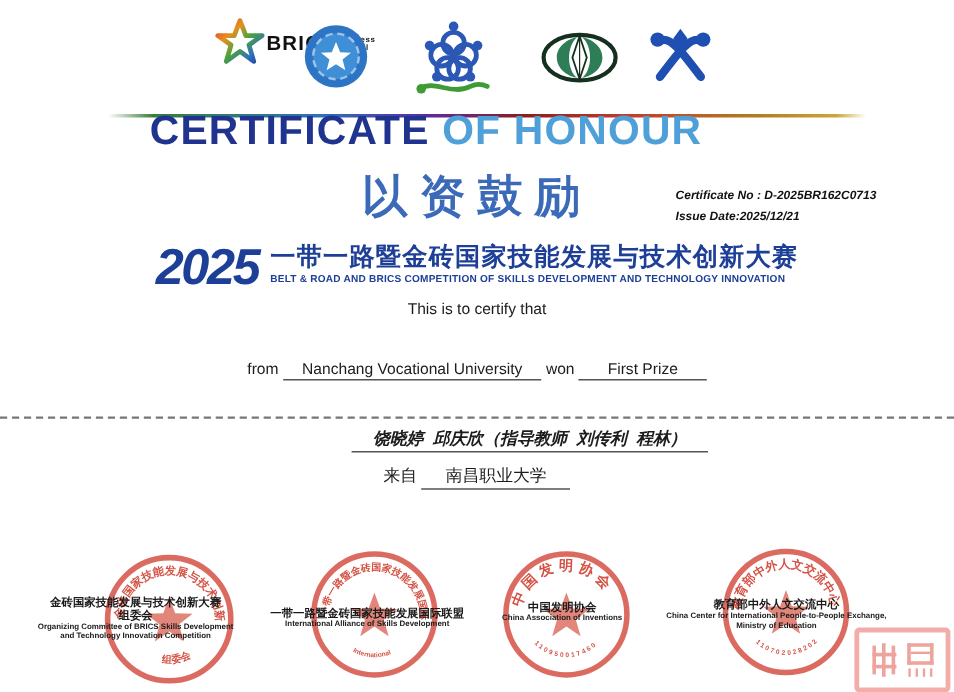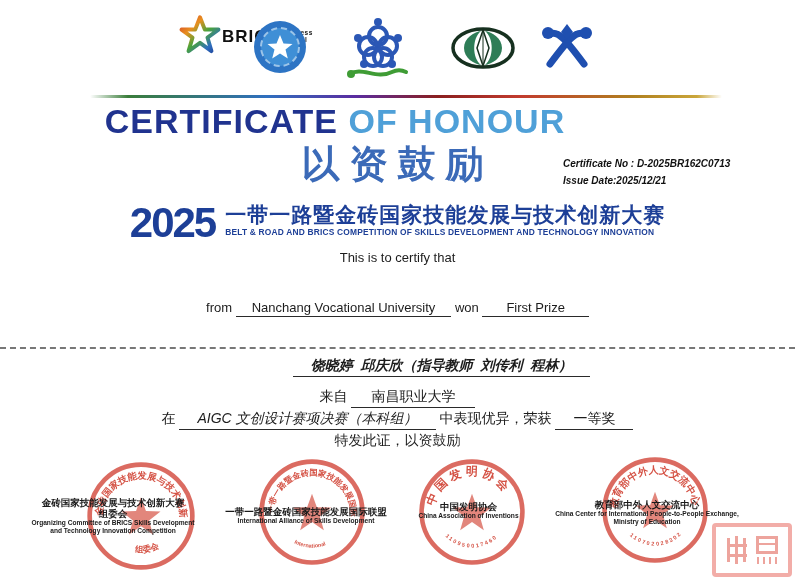--- a/index.html
+++ b/index.html
@@ -20,21 +20,21 @@
     background:linear-gradient(90deg,rgba(255,255,255,0),#3a7d3a 6%,#2f6fbf 28%,#5a2ca0 42%,#8a1f1f 55%,#c23b2e 68%,#b0801f 86%,#caa63a 96%,rgba(255,255,255,0));
   }
   
   .cert-title{font-size:34px;font-weight:800;letter-spacing:1px;white-space:nowrap;}
   .cert-title .dark{color:#20338f;}
   .cert-title .light{color:#4fa0d8;}
   .cert-cn{font-size:38px;font-weight:700;color:#3b6ab8;letter-spacing:10px;}
   .meta{font-size:10px;font-weight:700;color:#111;line-height:17px;white-space:nowrap;}
   
   .comp{display:flex;align-items:flex-start;justify-content:center;gap:10px;color:#1d3f97;}
-  .comp-year{font-size:42px;font-weight:800;line-height:40px;letter-spacing:-2px;}
+  .comp-year{font-size:42px;font-weight:800;font-style:italic;line-height:40px;letter-spacing:-2px;}
   .comp-cn{font-size:21px;font-weight:800;letter-spacing:1px;line-height:24px;white-space:nowrap;}
   .comp-en{font-size:8.4px;font-weight:700;letter-spacing:.2px;white-space:nowrap;}
   
   .body-line{width:100%;text-align:center;font-size:13px;color:#1c1c1c;white-space:nowrap;}
   .u{display:inline-block;border-bottom:1.5px solid #2a2a2a;padding:0 14px 1px 14px;}
   .names-en{font-size:14px;font-weight:700;font-style:italic;white-space:pre;}
   .names-cn{font-size:14px;font-weight:700;font-style:italic;white-space:pre;}
   .cjk{font-size:14px;}
   .ital{font-style:italic;}
   .dashed{border-top:2px dashed #777;width:100%;height:0;}
@@ -131,21 +131,21 @@
         </g>
         <path d="M27 4 L33 12 L27 20 L21 12 Z" fill="#1f4fb0"></path>
         <circle cx="8" cy="13" r="6" fill="#1f4fb0"></circle>
         <circle cx="46" cy="13" r="6" fill="#1f4fb0"></circle>
       </svg>
     </span>
   </div>
 
   <div class="abs rule" style="left:90px;top:95px;width:632px;"></div>
 
-  <div class="abs ctr cert-title" style="left:0;top:102px;width:670px;">
+  <div class="abs ctr cert-title" style="left:0;top:90px;width:670px;padding-left:20px;">
     <span class="dark">CERTIFICATE</span><span class="light"> OF HONOUR</span>
   </div>
   <div class="abs ctr cert-cn" style="left:0;top:139px;width:795px;">以资鼓励</div>
 
   <div class="abs meta" style="left:563px;top:155px;font-style:italic;">
     <div>Certificate No : D-2025BR162C0713</div>
     <div>Issue Date:2025/12/21</div>
   </div>
 
   <div class="abs comp" style="left:0;top:203px;width:795px;">
@@ -171,28 +171,21 @@
 
   <div class="abs body-line" style="top:357px;padding-left:44px;">
     <span class="u names-cn" style="padding:0 18px 1px 18px;">饶晓婷  邱庆欣（指导教师  刘传利  程林）</span>
   </div>
 
   <div class="abs body-line cjk" style="top:388px;">
     <span>来自</span>
     <span class="u" style="padding:0 20px 1px 20px;">南昌职业大学</span>
   </div>
 
-  <div class="abs body-line cjk" style="top:410px;">
-    <span>在</span>
-    <span class="u ital" style="padding:0 18px 1px 18px;">AIGC 文创设计赛项决赛（本科组）</span>
-    <span>中表现优异，荣获</span>
-    <span class="u" style="padding:0 18px 1px 18px;">一等奖</span>
-  </div>
-
-  <div class="abs body-line cjk" style="top:432px;">特发此证，以资鼓励</div>
+
 
   <svg class="seal-svg" style="left:85px;top:460px;" width="112" height="112" viewBox="0 0 120 120">
     <defs>
         <path id="arcT1" d="M 18 62 A 42 42 0 0 1 102 62"></path>
         <path id="arcB1" d="M 26 80 A 40 40 0 0 0 94 80"></path>
       </defs>
     <circle cx="60" cy="60" r="55" fill="none" stroke="#cf3a2b" stroke-width="5" opacity=".85"></circle>
     <path d="M60,40 L65.3,54.7 L80.9,55.2 L68.6,64.8 L72.9,79.8 L60,71 L47.1,79.8 L51.4,64.8 L39.1,55.2 L54.7,54.7 Z" fill="#cf3a2b" opacity=".7"></path>
     <text font-size="10" fill="#cf3a2b" font-weight="bold"><textPath href="#arcT1" startOffset="2">金砖国家技能发展与技术创新大赛</textPath></text>
     <text font-size="9" fill="#cf3a2b" font-weight="bold"><textPath href="#arcB1" startOffset="34">组委会</textPath></text>

